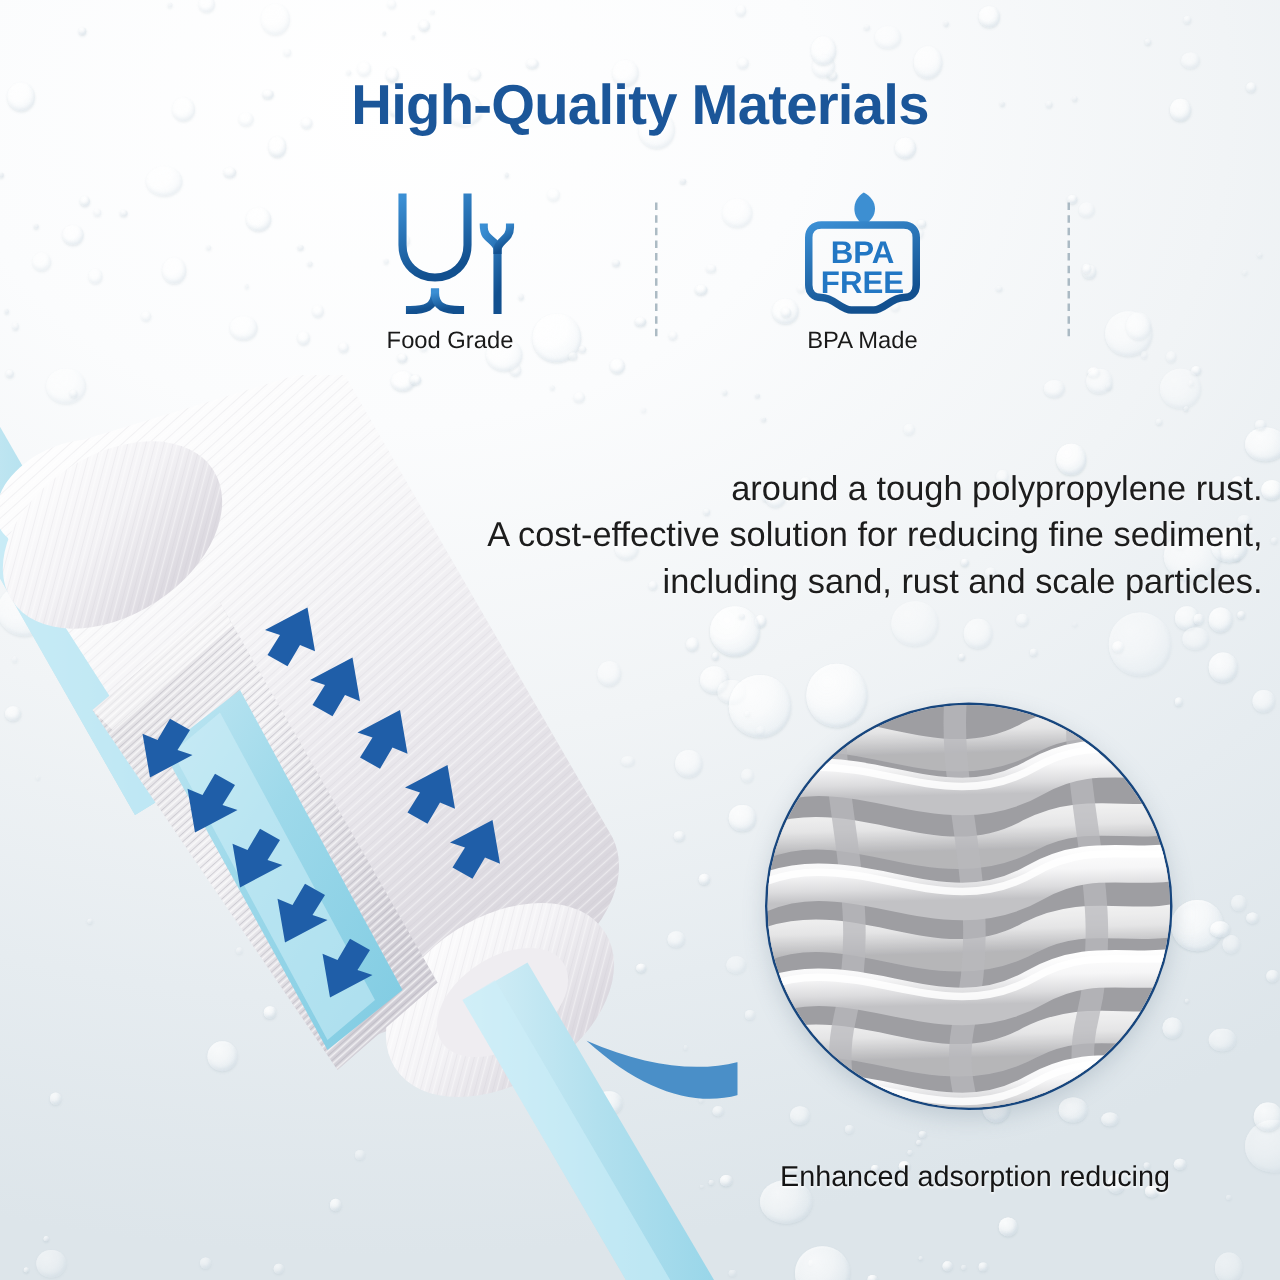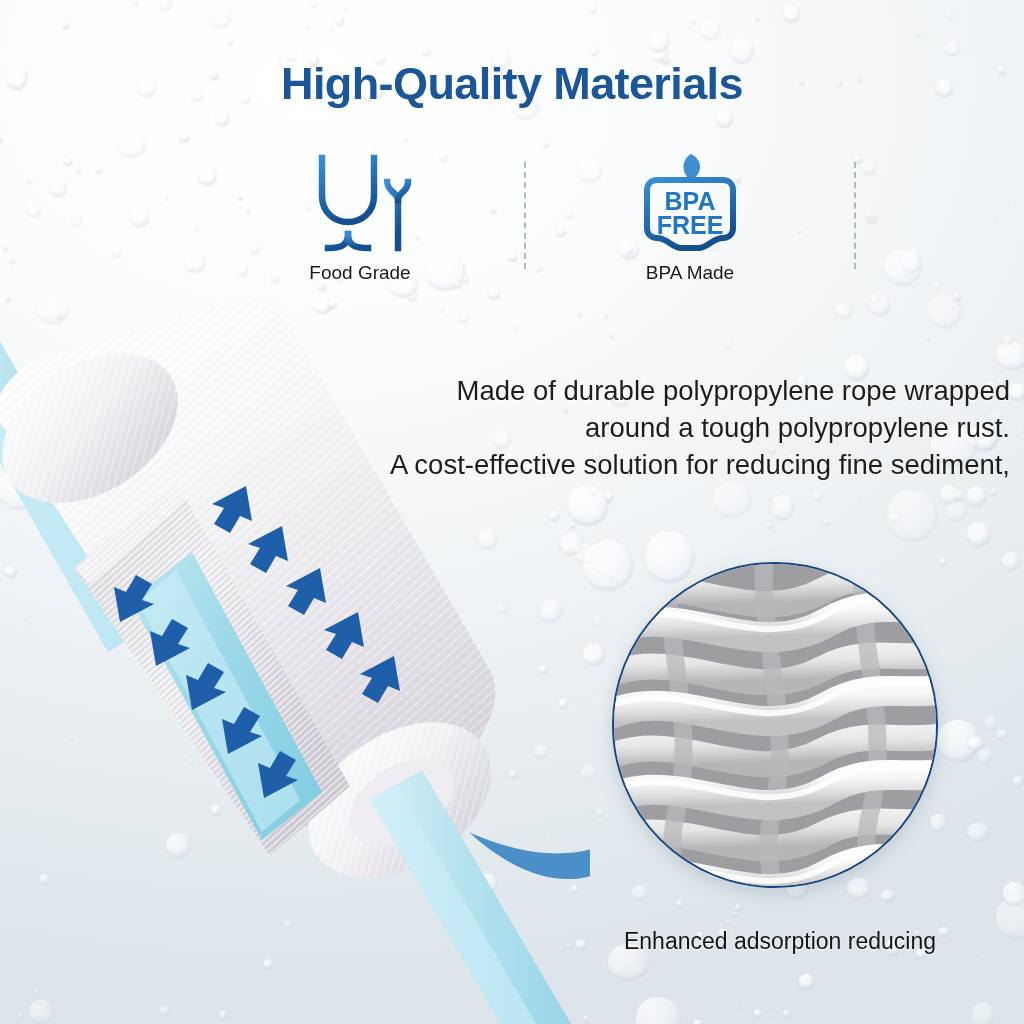--- a/index.html
+++ b/index.html
@@ -606,23 +606,23 @@
         </svg>
       </div>
       <div class="badge-label">BPA Made</div>
     </div>
 
     <div class="divider"></div>
 
   </div>
 
   <div class="desc">
-    <div>Made of durable polypropylene rope wrapped</div>
     <div>around a tough polypropylene rust.</div>
     <div>A cost-effective solution for reducing fine sediment,</div>
+    <div>including sand, rust and scale particles.</div>
   </div>
 
   <div class="magnifier">
     <svg width="322" height="322" viewBox="0 0 322 322">
       <defs>
         <linearGradient id="fiber" x1="0" y1="0" x2="0.2" y2="1">
           <stop offset="0%" stop-color="#ffffff"></stop>
           <stop offset="45%" stop-color="#f6f6f7"></stop>
           <stop offset="78%" stop-color="#dcdcde"></stop>
           <stop offset="100%" stop-color="#c2c2c5"></stop>

